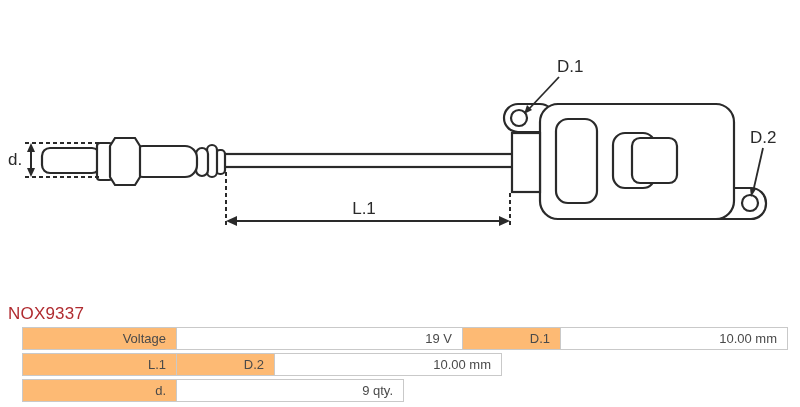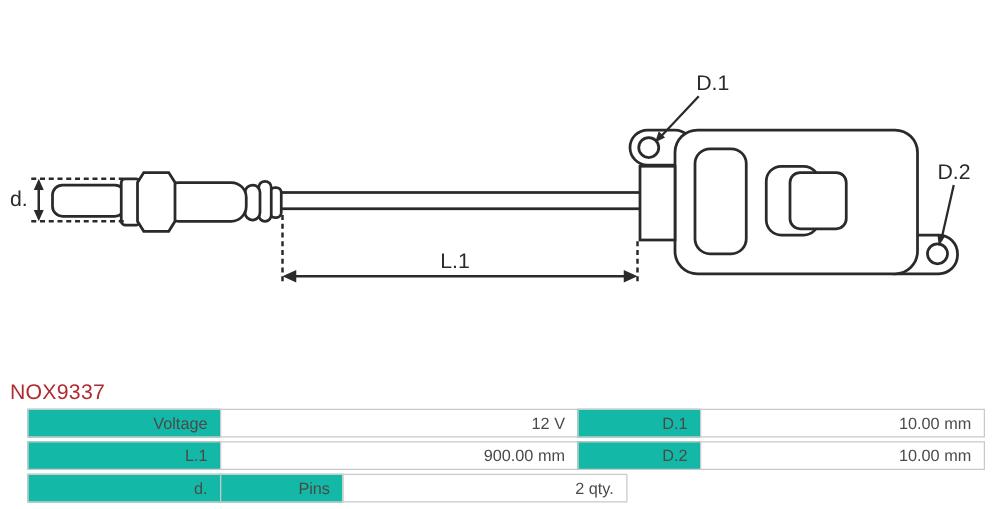--- a/index.html
+++ b/index.html
@@ -12,21 +12,21 @@
     position:absolute;left:8px;top:304px;font-size:17px;line-height:19px;
     color:#b02b30;letter-spacing:.2px;text-align:right;
   }
   .spec-table{position:absolute;left:22px;top:327px;width:766px;}
   .spec-row{display:flex;height:23px;margin-bottom:3px;}
   .cell{
     box-sizing:border-box;border:1px solid #c9c9c9;background:#fff;
     display:flex;align-items:center;justify-content:flex-end;
     padding-right:10px;font-size:13px;color:#4a4a4a;white-space:nowrap;
   }
-  .cell.lab{background:#14b8a6;}
+  .cell.lab{background:#fdba74;}
   .w1{width:155px;}
   .w2{width:287px;margin-left:-1px;}
   .w3{width:99px;margin-left:-1px;}
   .w4{width:228px;margin-left:-1px;}
   .dim-text{font-size:17px;fill:#2a2a2a;}
 </style>
 </head>
 <body>
 
 <div class="stage">
@@ -91,30 +91,28 @@
       <polygon points="751,197 756,189 750,188" fill="#2a2a2a"></polygon>
       <text x="750" y="143" class="dim-text">D.2</text>
     </g>
   </svg>
 
   <div class="part-number">NOX9337</div>
 
   <div class="spec-table">
     <div class="spec-row">
       <div class="cell lab w1">Voltage</div>
-      <div class="cell w2">12 V</div>
+      <div class="cell w2">19 V</div>
       <div class="cell lab w3">D.1</div>
       <div class="cell w4">10.00 mm</div>
     </div>
     <div class="spec-row">
       <div class="cell lab w1">L.1</div>
-      <div class="cell w2">900.00 mm</div>
       <div class="cell lab w3">D.2</div>
       <div class="cell w4">10.00 mm</div>
     </div>
     <div class="spec-row">
       <div class="cell lab w1">d.</div>
-      <div class="cell lab w3">Pins</div>
-      <div class="cell w4">2 qty.</div>
+      <div class="cell w4">9 qty.</div>
     </div>
   </div>
 
 </div>
 
 </body></html>

